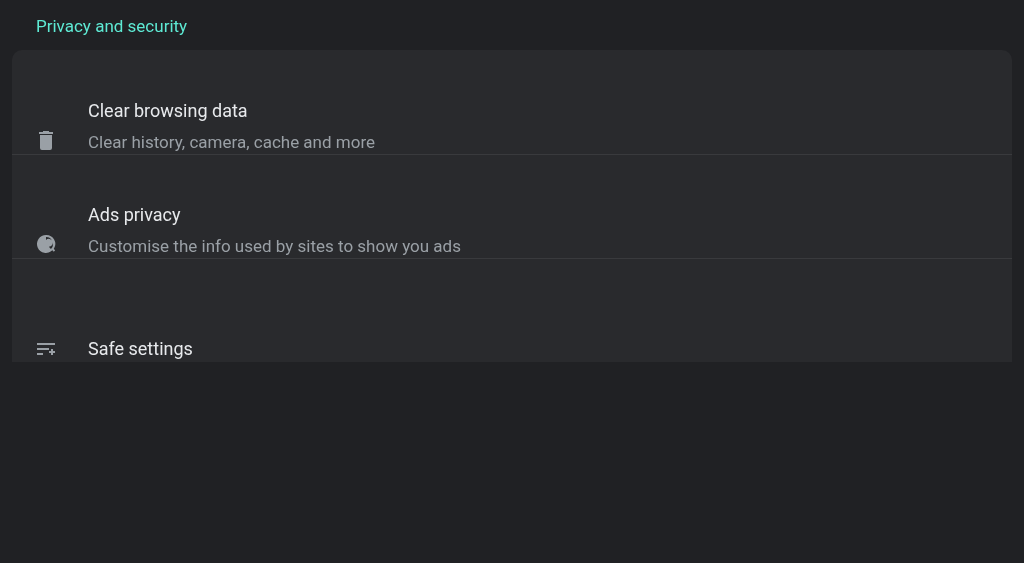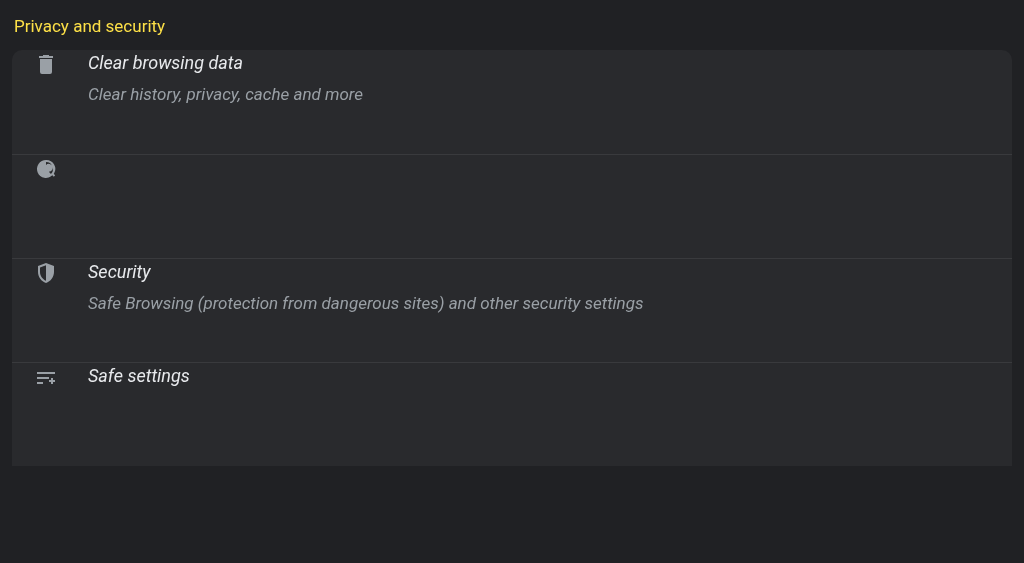--- a/index.html
+++ b/index.html
@@ -9,37 +9,36 @@
     }
     body {
       background-color: #202124;
       color: #e8eaed;
       font-family: Roboto, Arial, sans-serif;
       width: 1024px;
       height: 563px;
       overflow: hidden;
     }
     .page-header {
-      padding: 16px 24px 14px 14px;
+      padding: 16px 24px 14px 36px;
       font-size: 17px;
-      color: #fde047;
+      color: #5eead4;
     }
     .card {
       background-color: #292a2d;
       border-radius: 10px 10px 0 0;
       margin: 0 12px;
       overflow: hidden;
     }
     .row {
       display: flex;
-      align-items: flex-start;
+      align-items: flex-end;
       min-height: 104px;
       padding: 0 20px;
       cursor: pointer;
-      font-style: italic;
     }
     .row + .row {
       border-top: 1px solid rgba(255,255,255,0.08);
     }
     .icon-slot {
       width: 28px;
       height: 28px;
       flex: 0 0 28px;
       display: flex;
       align-items: center;
@@ -77,44 +76,37 @@
 <div class="card">
 
   <div class="row">
     <div class="icon-slot">
       <svg viewBox="0 0 24 24">
           <path d="M6 7h12v13a2 2 0 0 1-2 2H8a2 2 0 0 1-2-2V7zm9-4v1h4v2H5V4h4V3h6z"></path>
         </svg>
     </div>
     <div class="text-col">
       <div class="row-title">Clear browsing data</div>
-      <div class="row-sub">Clear history, privacy, cache and more</div>
+      <div class="row-sub">Clear history, camera, cache and more</div>
     </div>
   </div>
 
 
   <div class="row">
     <div class="icon-slot">
       <svg viewBox="0 0 24 24">
           <path d="M12 3a9 9 0 1 0 6.36 15.36l1.42 1.42 1.42-1.42-1.42-1.42A9 9 0 0 0 12 3zm0 2a7 7 0 0 1 4.95 11.95l-2.12-2.12A4 4 0 1 0 12 8V5z"></path>
         </svg>
     </div>
+    <div class="text-col">
+      <div class="row-title">Ads privacy</div>
+      <div class="row-sub">Customise the info used by sites to show you ads</div>
+    </div>
   </div>
 
-  <div class="row">
-    <div class="icon-slot">
-      <svg viewBox="0 0 24 24">
-          <path d="M12 2l8 3v6c0 5-3.4 9.4-8 11-4.6-1.6-8-6-8-11V5l8-3zm0 2.2L6 6.4V11c0 3.8 2.5 7.3 6 8.8V4.2z"></path>
-        </svg>
-    </div>
-    <div class="text-col">
-      <div class="row-title">Security</div>
-      <div class="row-sub">Safe Browsing (protection from dangerous sites) and other security settings</div>
-    </div>
-  </div>
 
   <div class="row">
     <div class="icon-slot">
       <svg viewBox="0 0 24 24">
           <path d="M3 17h6v2H3v-2zm0-5h12v2H3v-2zm0-5h18v2H3V7zm14 8v-2h2v2h2v2h-2v2h-2v-2h-2v-2h2z"></path>
         </svg>
     </div>
     <div class="text-col">
       <div class="row-title">Safe settings</div>
     </div>

